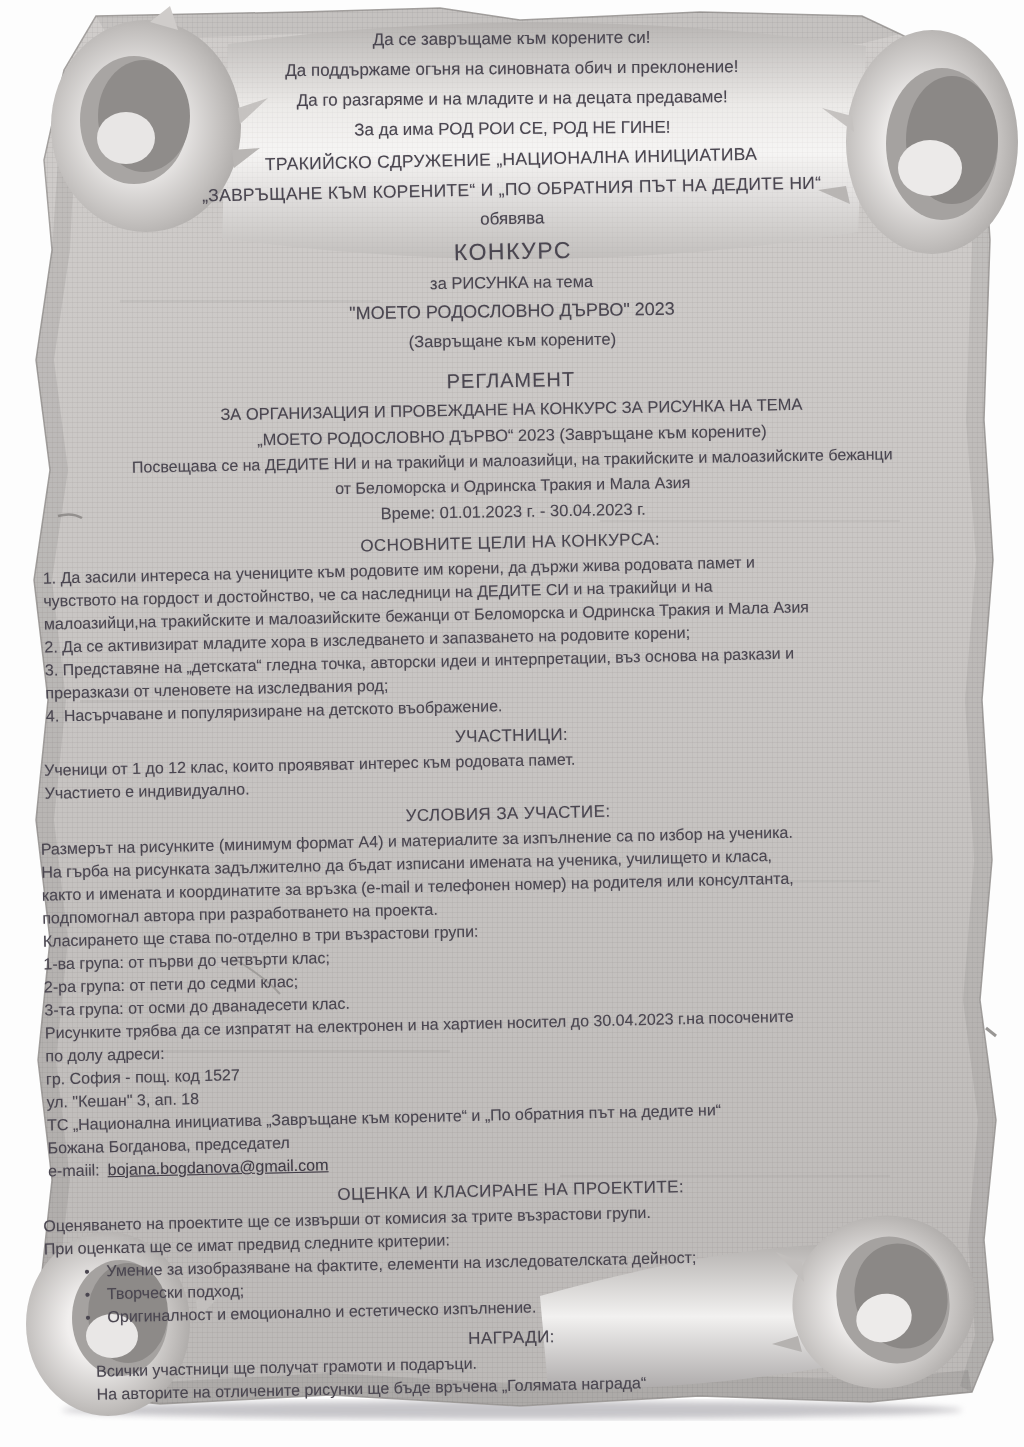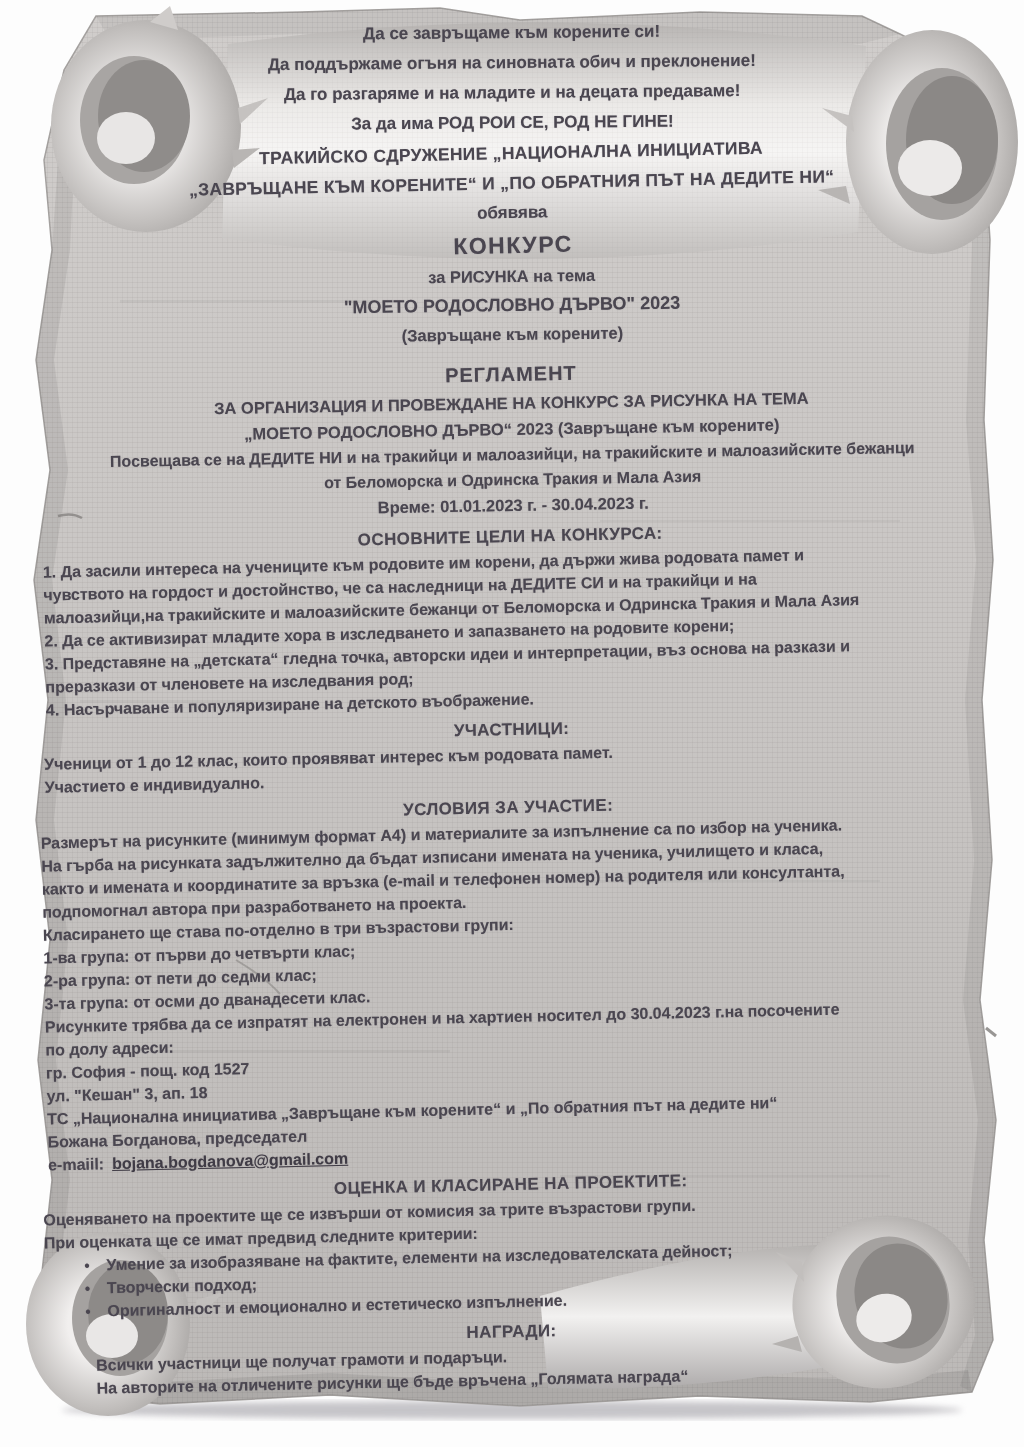--- a/index.html
+++ b/index.html
@@ -3,22 +3,22 @@
 <meta charset="utf-8">
 <style>
   html,body{margin:0;padding:0;}
   body{
     width:1024px;height:1447px;position:relative;overflow:hidden;
     background:#fdfdfd;
     font-family:"Liberation Sans","DejaVu Sans",sans-serif;
   }
   .bg{position:absolute;left:0;top:0;z-index:0;}
   .content{
-    position:absolute;left:44px;top:18px;width:936px;z-index:2;
-    color:#4a4650;font-weight:700;
+    position:absolute;left:44px;top:24px;width:936px;z-index:2;
+    color:#4a4650;font-weight:400;
     text-shadow:0 0 1px rgba(74,70,80,.35);
   }
   .sec{width:100%;}
   .line{white-space:nowrap;font-size:16px;line-height:23px;}
   .c{text-align:center;}
   .t{font-size:17px;line-height:30px;}
   .org{font-size:17.5px;letter-spacing:.3px;}
   .contest{font-size:23px;line-height:34px;letter-spacing:1.5px;}
   .sub1{font-size:16.5px;line-height:28px;}
   .sub2{font-size:18px;line-height:30px;}

